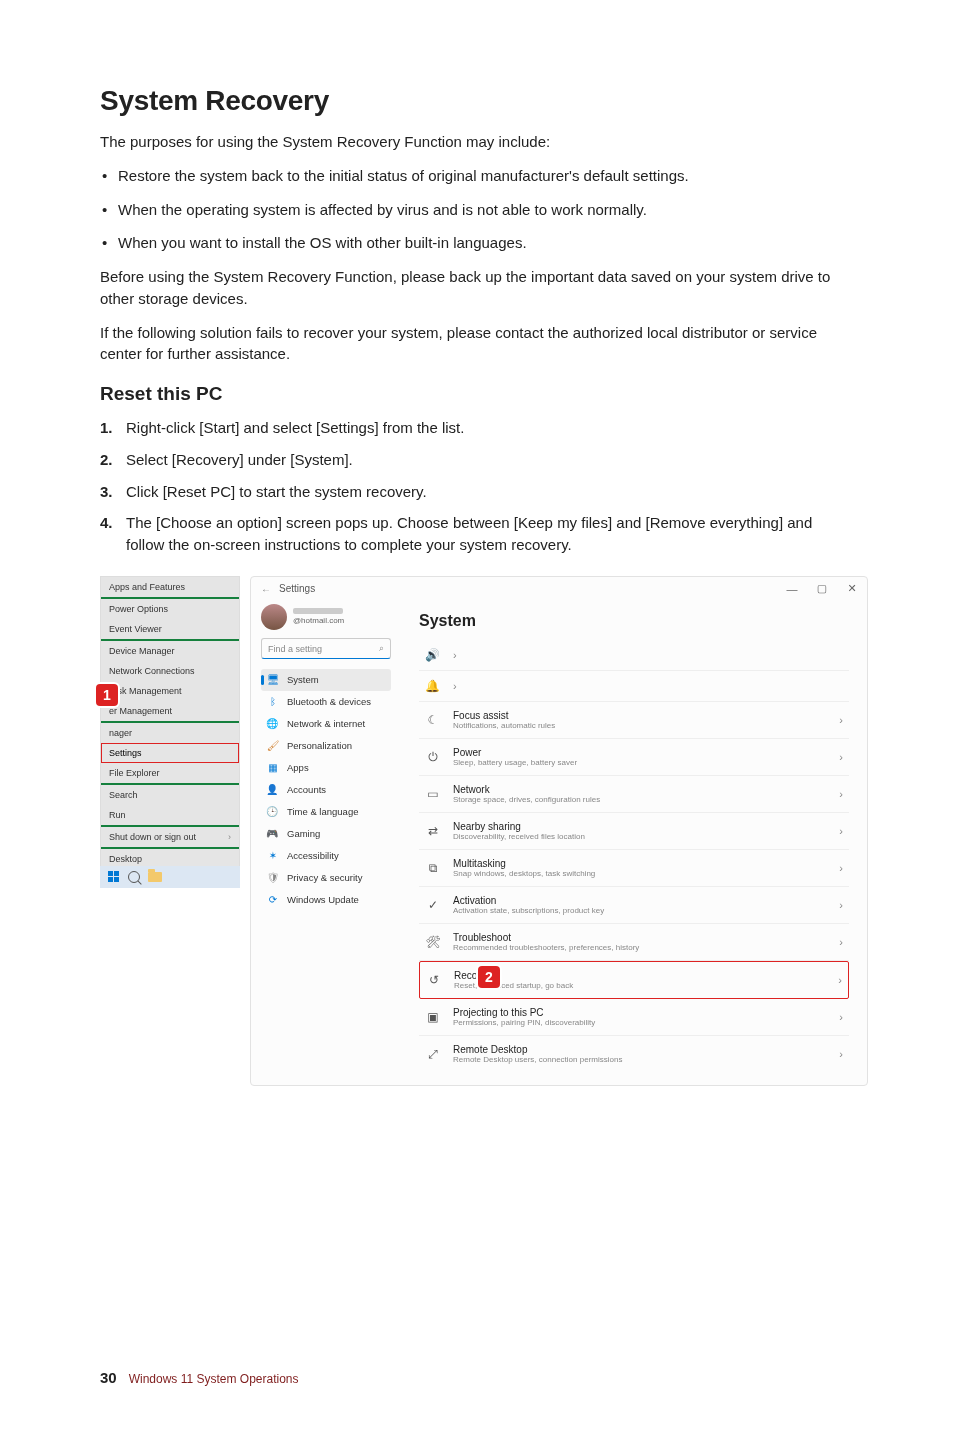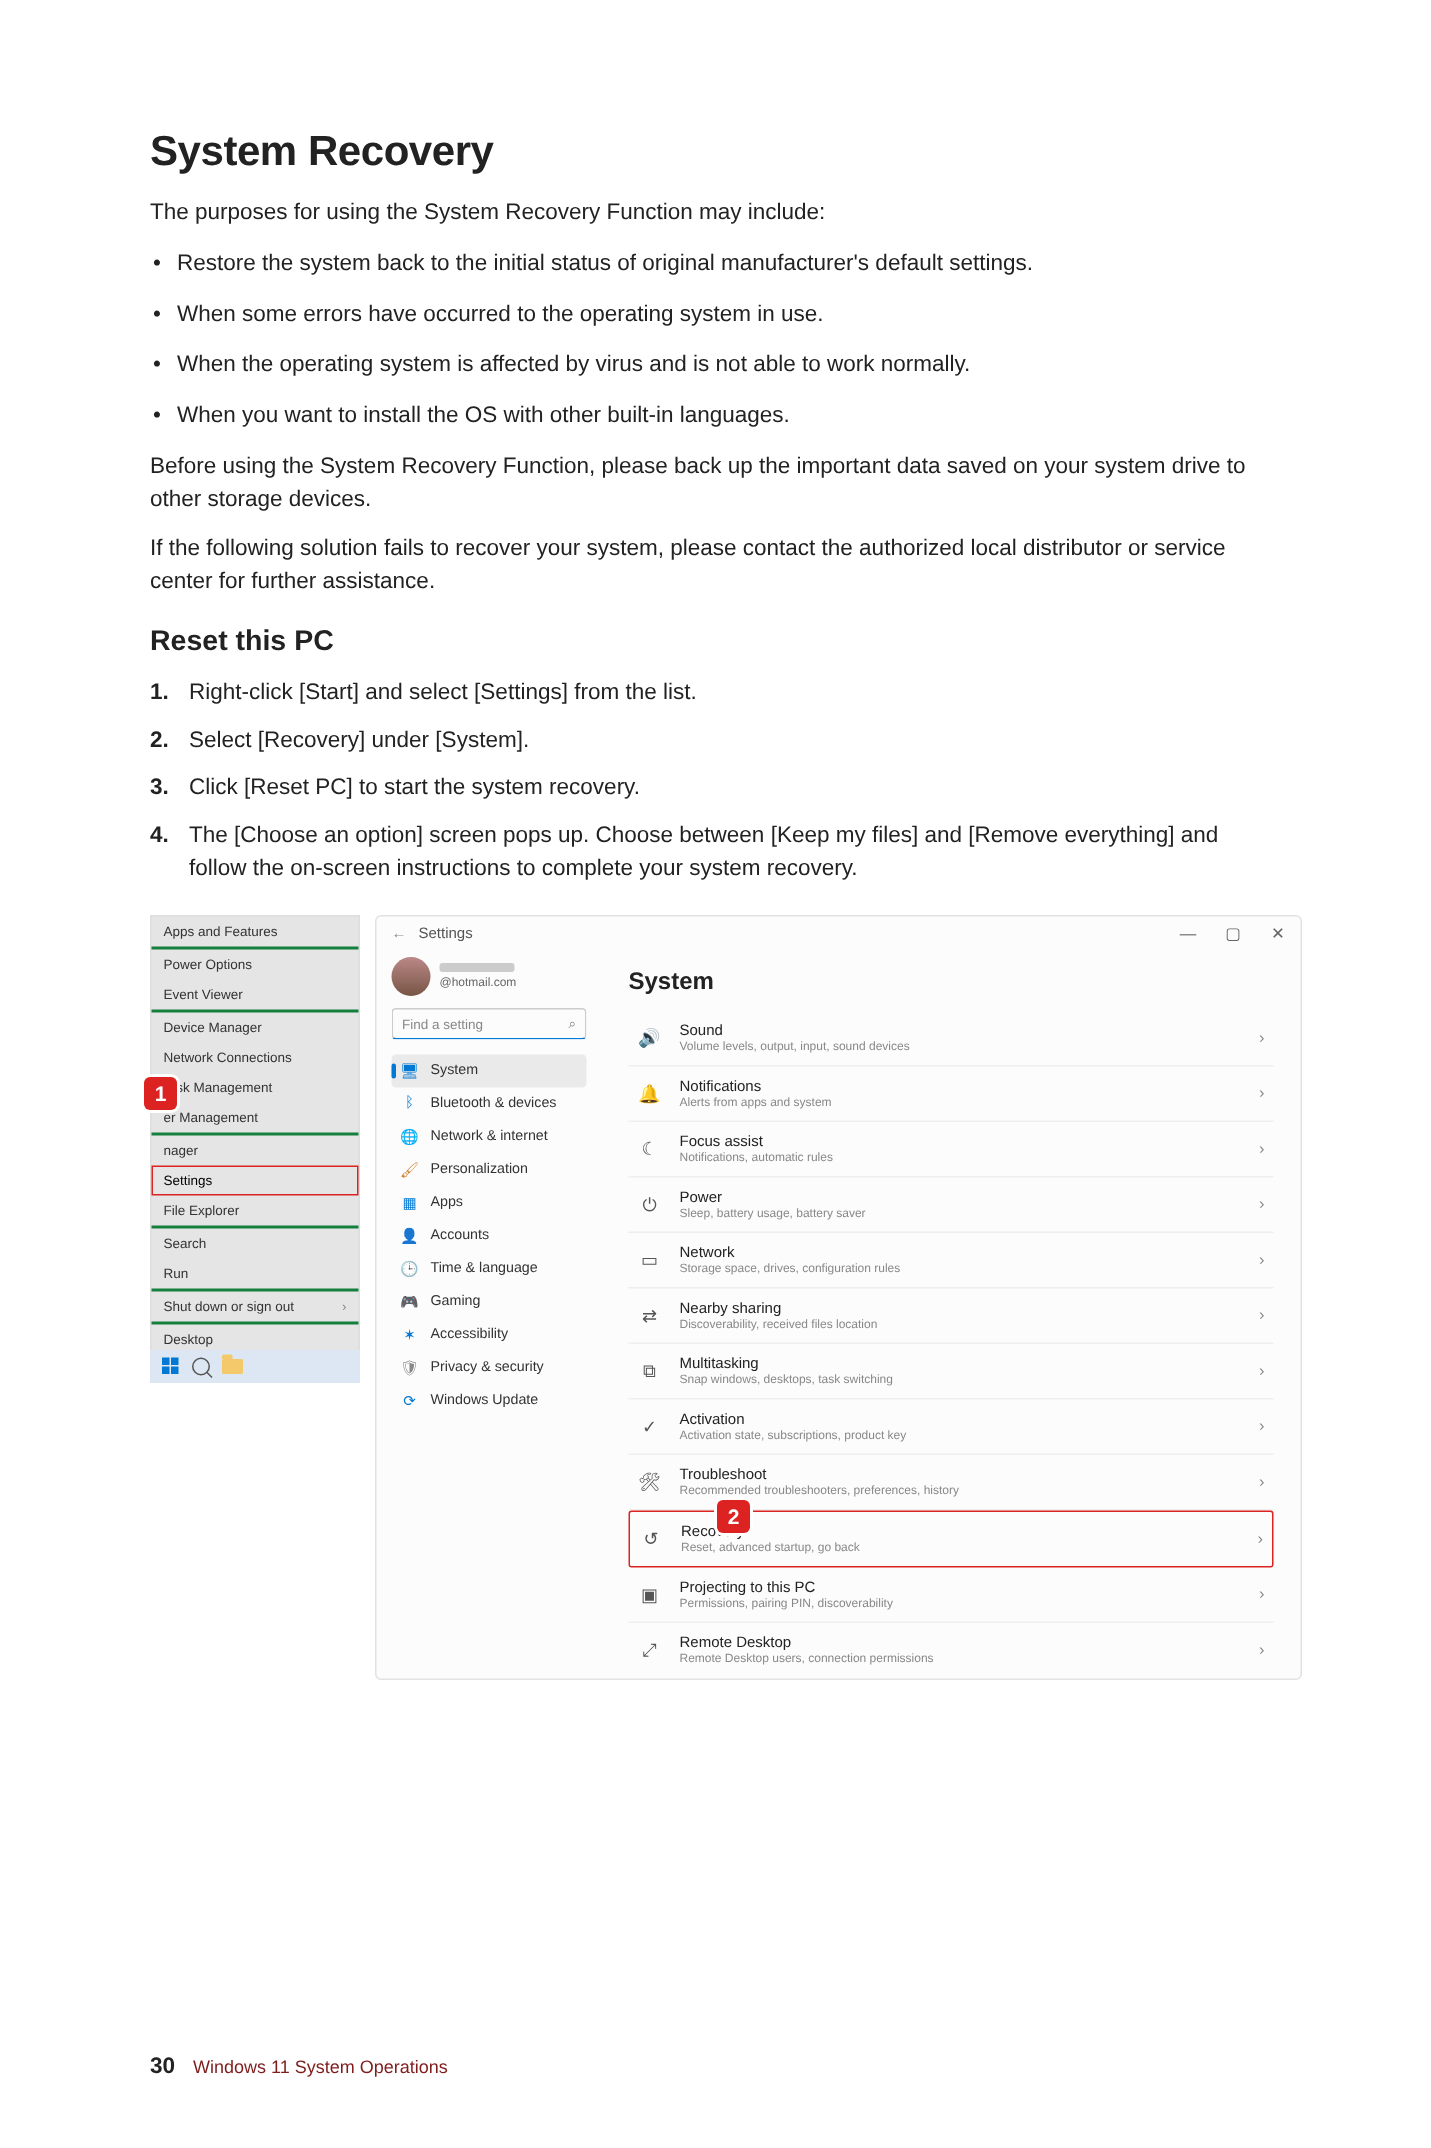--- a/index.html
+++ b/index.html
@@ -203,21 +203,20 @@
   .footer .ftxt{color:#7f1d1d;}
 </style>
 </head>
 <body>
 
 <h1 class="page-title">System Recovery</h1>
 <p class="intro">The purposes for using the System Recovery Function may include:</p>
 
 <ul class="bullets">
   <li>Restore the system back to the initial status of original manufacturer's default settings.</li>
-  <li>When some errors have occurred to the operating system in use.</li>
   <li>When the operating system is affected by virus and is not able to work normally.</li>
   <li>When you want to install the OS with other built-in languages.</li>
 </ul>
 
 <p class="para">Before using the System Recovery Function, please back up the important data saved on your system drive to other storage devices.</p>
 <p class="para">If the following solution fails to recover your system, please contact the authorized local distributor or service center for further assistance.</p>
 
 <h2 class="section-title">Reset this PC</h2>
 
 <ol class="steps">
@@ -328,32 +327,24 @@
               <span>Windows Update</span>
             </div>
           </div>
       </div>
 
       <div class="settings-main">
         <div class="main-title">System</div>
         <div id="rows-list">
             <div class="setting-row">
               <div class="sr-ico">🔊</div>
-              <div class="sr-text">
-                <div class="sr-title">Sound</div>
-                <div class="sr-sub">Volume levels, output, input, sound devices</div>
-              </div>
               <div class="sr-chev">›</div>
             </div>
             <div class="setting-row">
               <div class="sr-ico">🔔</div>
-              <div class="sr-text">
-                <div class="sr-title">Notifications</div>
-                <div class="sr-sub">Alerts from apps and system</div>
-              </div>
               <div class="sr-chev">›</div>
             </div>
             <div class="setting-row">
               <div class="sr-ico">☾</div>
               <div class="sr-text">
                 <div class="sr-title">Focus assist</div>
                 <div class="sr-sub">Notifications, automatic rules</div>
               </div>
               <div class="sr-chev">›</div>
             </div>

